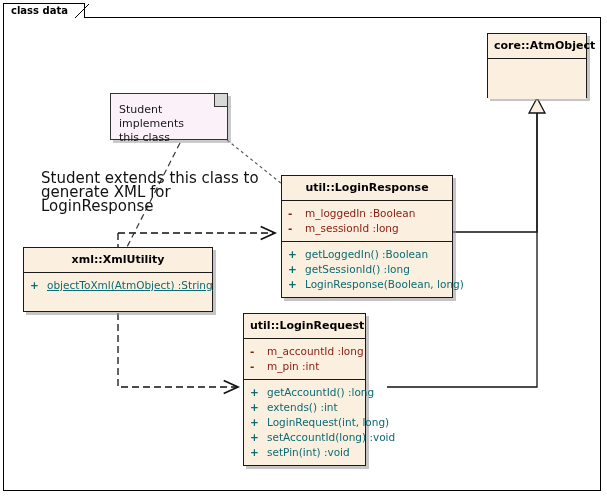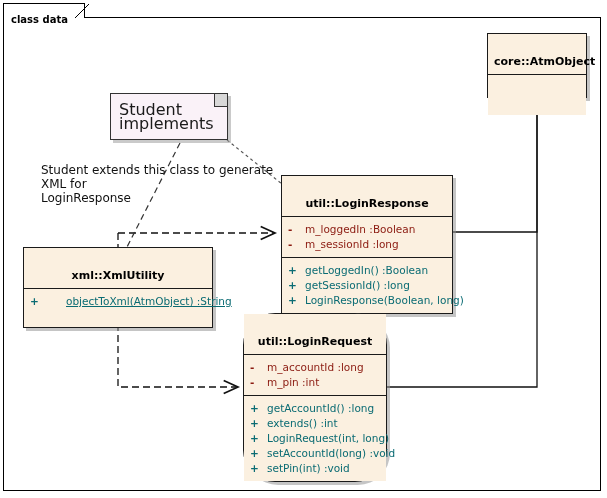--- a/index.html
+++ b/index.html
@@ -4,54 +4,54 @@
 <style>
   html,body{margin:0;padding:0;background:#ffffff;}
   body{font-family:"DejaVu Sans","Liberation Sans",sans-serif;}
   #canvas{position:relative;width:607px;height:498px;background:#ffffff;overflow:hidden;}
 
   
   #frame{position:absolute;left:3px;top:17px;width:598px;height:474px;
          border:1px solid #000;background:#fff;box-sizing:border-box;}
   #tab{position:absolute;left:3px;top:3px;height:15px;border:1px solid #000;
        border-bottom:none;background:#fff;box-sizing:border-box;
-       padding:9px 16px 0 7px;line-height:14px;font-size:10px;font-weight:bold;color:#000;
+       padding:0 16px 0 7px;line-height:14px;font-size:10px;font-weight:bold;color:#000;
        white-space:nowrap;}
   #tab-slant{position:absolute;left:74px;top:3px;width:18px;height:16px;overflow:hidden;}
 
   
   #wires{position:absolute;left:0;top:0;width:607px;height:498px;}
 
   
   .cls{position:absolute;box-sizing:border-box;border:1px solid #1a1a1a;
        background:#fbf0e0;box-shadow:3px 3px 0 rgba(150,150,150,.55);}
   .cls .hdr{text-align:center;font-size:11px;font-weight:bold;color:#000;
-            padding:21px 6px 6px;line-height:13px;background:#fbf0e0;}
+            padding:5px 6px 6px;line-height:13px;background:#fbf0e0;}
   .cls .sep{height:1px;background:#1a1a1a;}
   .cls .compart{padding:5px 4px 5px 6px;background:#fbf0e0;}
   .cls .compart.empty{height:40px;padding:0;}
   .row{display:flex;align-items:baseline;font-size:10.5px;line-height:15px;white-space:nowrap;}
   .vis{width:17px;flex:0 0 17px;text-align:left;font-weight:bold;}
   .attr .vis{color:#8b1a10;}
   .attr .nm{color:#8b1a10;text-align:center;}
   .op .vis{color:#0a6b73;}
   .op .nm{color:#0a6b73;text-align:center;}
-  .op .nm.stat{text-decoration:underline;margin-left:19px;}
+  .op .nm.stat{text-decoration:underline;}
 
   
   #note{position:absolute;left:110px;top:93px;width:118px;height:47px;
         background:#faf2f8;border:1px solid #333;box-sizing:border-box;
         box-shadow:3px 3px 0 rgba(150,150,150,.5);}
-  #note .txt{padding:9px 0 0 8px;font-size:16px;line-height:14px;color:#1a1a1a;}
+  #note .txt{padding:9px 0 0 8px;font-size:11px;line-height:14px;color:#1a1a1a;}
   #note-fold{position:absolute;right:0;top:0;width:13px;height:13px;
              background:#d8d8d8;border-left:1px solid #333;border-bottom:1px solid #333;
              box-sizing:border-box;}
 
   
-  #anno{position:absolute;left:41px;top:163px;width:250px;font-size:12px;
+  #anno{position:absolute;left:41px;top:171px;width:250px;font-size:15px;
         line-height:14px;color:#111;}
 </style>
 </head>
 <body>
 
 <div id="canvas">
 
   <div id="frame"></div>
   <div id="tab">class data</div>
   <div id="tab-slant">
@@ -131,21 +131,21 @@
     <div class="hdr">xml::XmlUtility</div>
     <div class="sep"></div>
     <div class="compart" style="padding-bottom:18px;">
       <div class="row op">
         <span class="vis">+</span>
         <span class="nm stat">objectToXml(AtmObject)  :String</span>
       </div>
     </div>
   </div>
 
-  <div class="cls" id="c-loginrequest" style="left:243px;top:313px;width:144px;border-radius:32px;">
+  <div class="cls" id="c-loginrequest" style="left:243px;top:313px;width:123px;">
     <div class="hdr">util::LoginRequest</div>
     <div class="sep"></div>
     <div class="compart">
       <div class="row attr">
         <span class="vis">-</span>
         <span class="nm">m_accountId  :long</span>
       </div>
       <div class="row attr">
         <span class="vis">-</span>
         <span class="nm">m_pin  :int</span>
@@ -173,20 +173,21 @@
         <span class="vis">+</span>
         <span class="nm">setPin(int)  :void</span>
       </div>
     </div>
   </div>
 
   <div id="note">
     <div id="note-fold"></div>
     <div class="txt">
       <div>Student implements</div>
+      <div>this class</div>
     </div>
   </div>
 
   <div id="anno">
     <div>Student extends this class to generate XML for</div>
     <div>LoginResponse</div>
   </div>
 
 </div>
 

